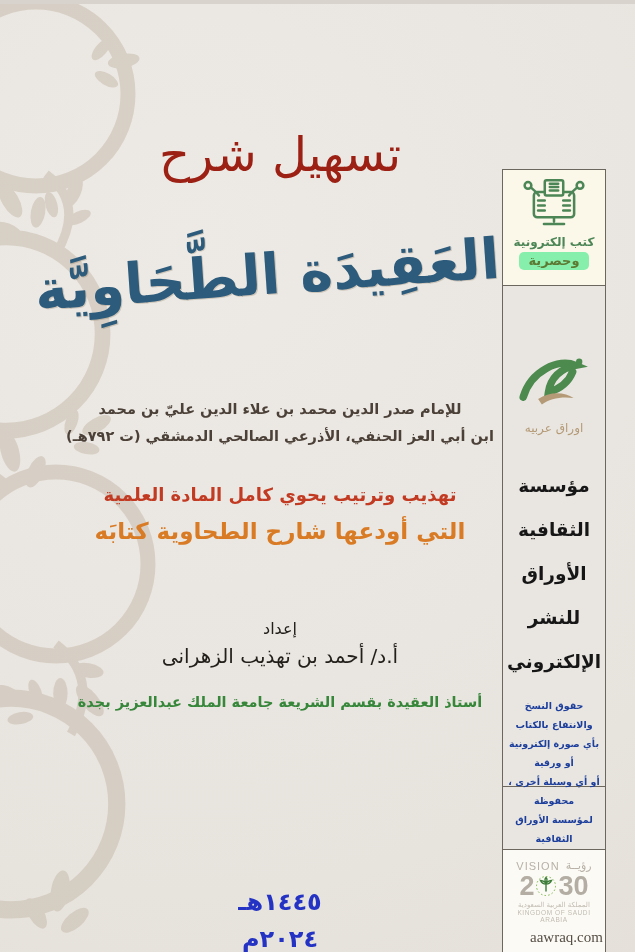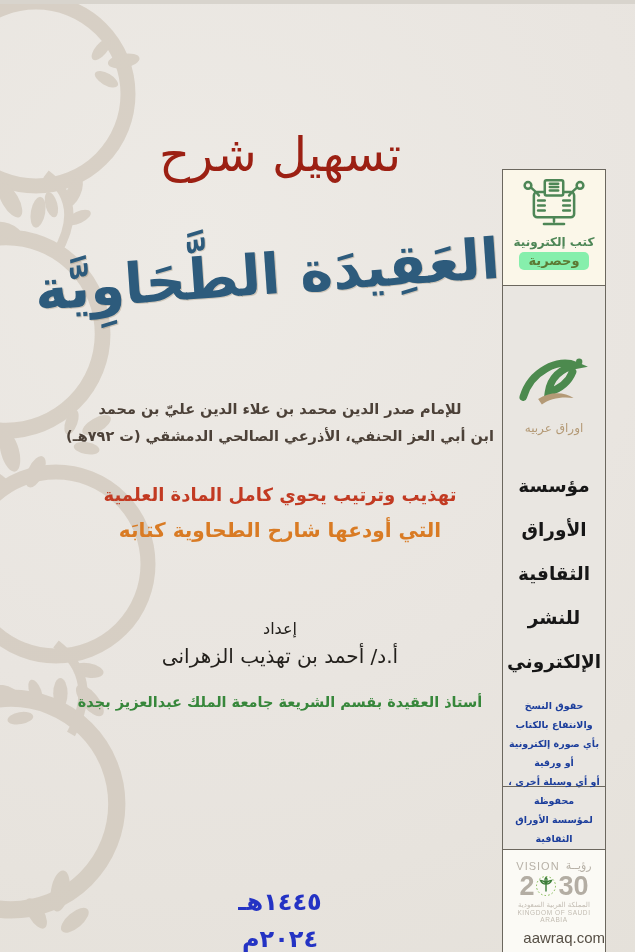--- a/index.html
+++ b/index.html
@@ -14,21 +14,21 @@
   
   .ornament { position:absolute; left:-14px; top:0; opacity:.55; }
   
   .mainblock { position:absolute; left:60px; width:440px; text-align:center; }
   .pretitle   { top:122px; font-size:48px; color:#9c2013; letter-spacing:-1px; }
   .main-title { top:237px; font-size:56px; font-weight:bold; color:#2d5b7c;
                 white-space:nowrap; transform:rotate(-4deg);
                 text-shadow:1px 1px 0 rgba(120,95,60,.25); }
   .author     { top:392px; font-size:14.5px; font-weight:bold; color:#4c4138; line-height:27px; }
   .subtitle1  { top:480px; font-size:18px; font-weight:bold; color:#c23a22; }
-  .subtitle2  { top:514px; font-size:20px; font-weight:bold; color:#d97b24; }
+  .subtitle2  { top:514px; font-size:23px; font-weight:bold; color:#d97b24; }
   .prep-label { top:615px; font-size:16px; color:#221f1b;text-align:center; }
   .prep-name  { top:640px; font-size:20px; color:#221f1b; }
   .affiliation{ top:690px; font-size:14.5px; font-weight:bold; color:#37873b; }
   .date-block { top:880px; font-size:24px; font-weight:bold; color:#2433c4; line-height:37px; }
   
   .sidebar {
     position:absolute; left:502px; top:165px; width:104px; height:787px;
     border:1px solid #6b675e; background:#e9e6e1;
     display:flex; flex-direction:column; text-align:center;
   }
@@ -48,21 +48,21 @@
                  gap:6px; font-size:11px; color:#b7b1a7; letter-spacing:1px;
                  font-family:"Liberation Sans","DejaVu Sans",sans-serif; }
   .vision-row1 .ar { font-family:"DejaVu Sans",sans-serif; letter-spacing:0; }
   .vision-year { direction:ltr; display:flex; justify-content:center; align-items:center;
                  font-size:27px; font-weight:bold; color:#b3ada3; line-height:28px;
                  font-family:"Liberation Sans","DejaVu Sans",sans-serif; }
   .country-ar { font-size:7px; color:#c2bcb2; margin-top:1px; }
   .country-en { font-size:6.5px; color:#c2bcb2; letter-spacing:.6px;
                 font-family:"Liberation Sans",sans-serif; }
   .website { font-size:15px; color:#564f45; margin-top:6px;
-             font-family:Liberation Sans, sans-serif;padding-left:25px; }
+             font-family:Liberation Serif, serif;padding-left:25px; }
 </style>
 </head>
 <body>
 
 <div class="page">
 
   <svg class="ornament" width="200" height="952" viewBox="0 0 200 952">
     <defs>
       <g id="flower">
         <ellipse cx="0" cy="-18" rx="7" ry="16" fill="#c8bdae"></ellipse>
@@ -132,22 +132,22 @@
       <svg width="84" height="62" viewBox="0 0 90 66">
         <path d="M12 46 C 20 18 50 4 68 12 C 52 15 41 26 39 41 C 52 37 61 29 65 19" fill="none" stroke="#4c8a4e" stroke-width="8" stroke-linecap="round"></path>
         <circle cx="72" cy="8" r="3.4" fill="#4c8a4e"></circle>
         <path d="M28 48 C 40 40 56 40 66 47 C 55 45 40 47 32 54 Z" fill="#b49a76"></path>
       </svg>
       <div class="publisher-name">اوراق عربيه</div>
     </div>
 
     <div class="organization">
       <div>مؤسسة</div>
+      <div>الثقافية</div>
       <div>الأوراق</div>
-      <div>الثقافية</div>
       <div>للنشر</div>
       <div>الإلكتروني</div>
     </div>
 
     <div class="copyright">
       <div>حقوق النسخ والانتفاع بالكتاب</div>
       <div>بأي صورة إلكترونية أو ورقية</div>
       <div>أو أي وسيلة أخرى ، محفوظة</div>
       <div>لمؤسسة الأوراق الثقافية</div>
     </div>

